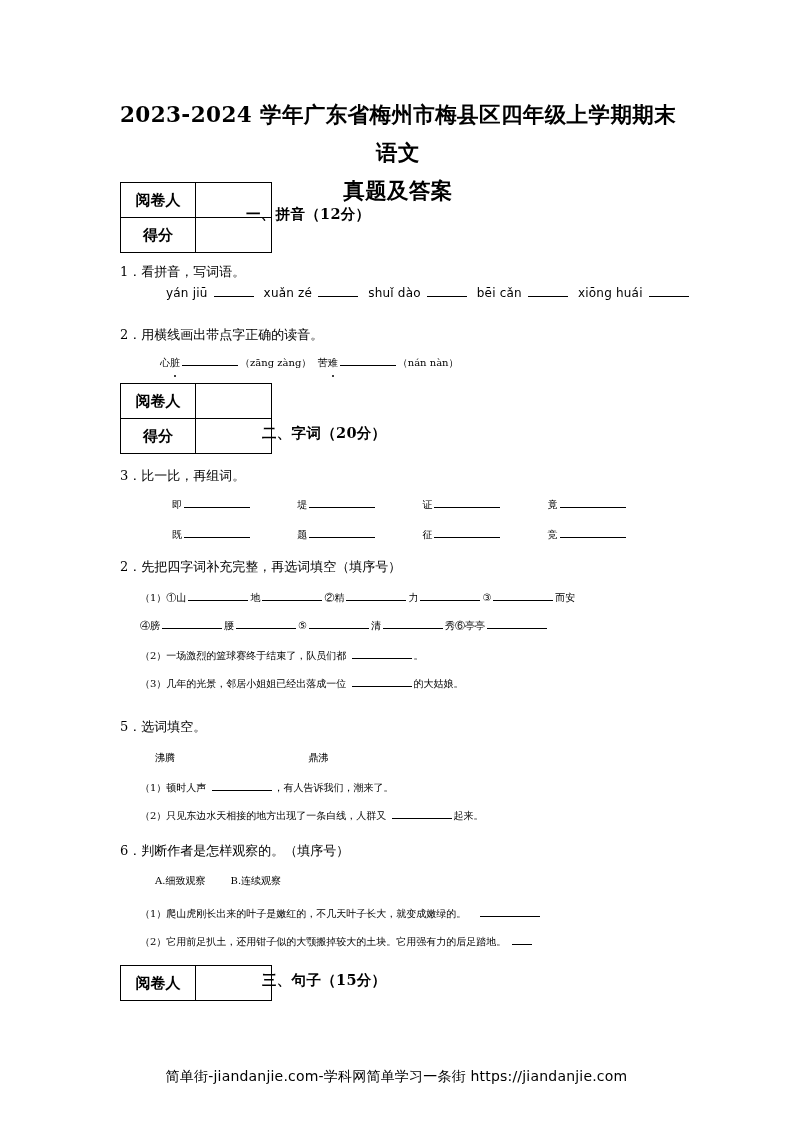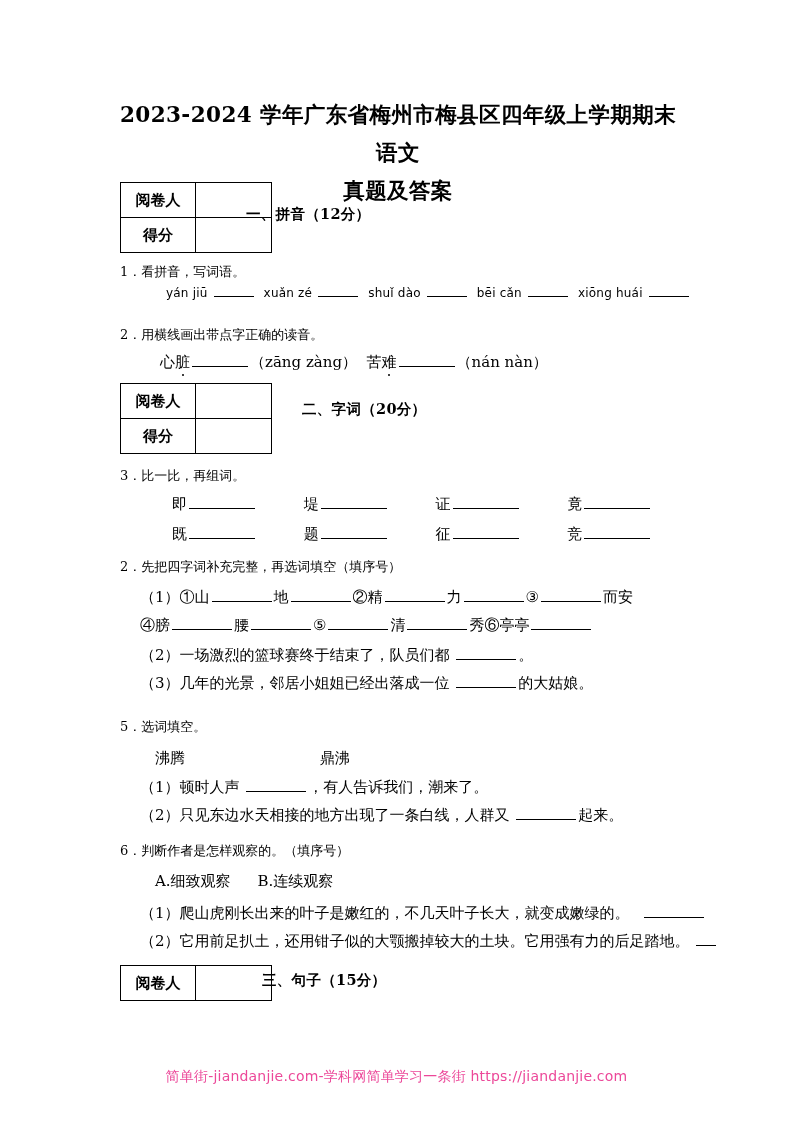--- a/index.html
+++ b/index.html
@@ -68,21 +68,21 @@
   
   .q {
     position: absolute;
     font-size: 13px;
     line-height: 20px;
     white-space: nowrap;
     font-family: "DejaVu Serif", "Liberation Serif", serif;
   }
   .sub {
     position: absolute;
-    font-size: 15px;
+    font-size: 10px;
     line-height: 20px;
     white-space: nowrap;
     font-family: "DejaVu Serif", "Liberation Serif", serif;
   }
   .pinyin {
     position: absolute;
     font-size: 12px;
     line-height: 20px;
     white-space: nowrap;
     font-family: "DejaVu Sans", "Liberation Sans", sans-serif;
@@ -120,21 +120,21 @@
   }
 
   
   .footer {
     position: absolute;
     left: 0;
     top: 1068px;
     width: 793px;
     text-align: center;
     font-size: 14px;
-    color: #ec4899;
+    color: #000000;
     font-family: "DejaVu Sans", "Liberation Sans", sans-serif;
     letter-spacing: 0.2px;
   }
 </style>
 </head>
 <body>
 
 <div class="page">
 
   <div class="doc-title">
@@ -183,21 +183,21 @@
         <tr>
       <td class="lbl">阅卷人</td>
       <td class="val"></td>
     </tr>
     <tr>
       <td class="lbl">得分</td>
       <td class="val"></td>
     </tr>
   </tbody>
     </table>
-  <div class="section-head" style="left:262px; top:400px;margin-left:40px;">二、字词（20分）</div>
+  <div class="section-head" style="left:262px; top:424px;">二、字词（20分）</div>
 
   <div class="q" style="left:120px; top:466px;">3．比一比，再组词。</div>
 
   <div class="sub" style="left:172px; top:494px;">
     <span>即</span><span class="blank b66"></span>
     <span style="display:inline-block;width:42px"></span><span>堤</span><span class="blank b66"></span>
     <span style="display:inline-block;width:42px"></span><span>证</span><span class="blank b66"></span>
     <span style="display:inline-block;width:42px"></span><span>竟</span><span class="blank b66"></span>
   </div>
 

